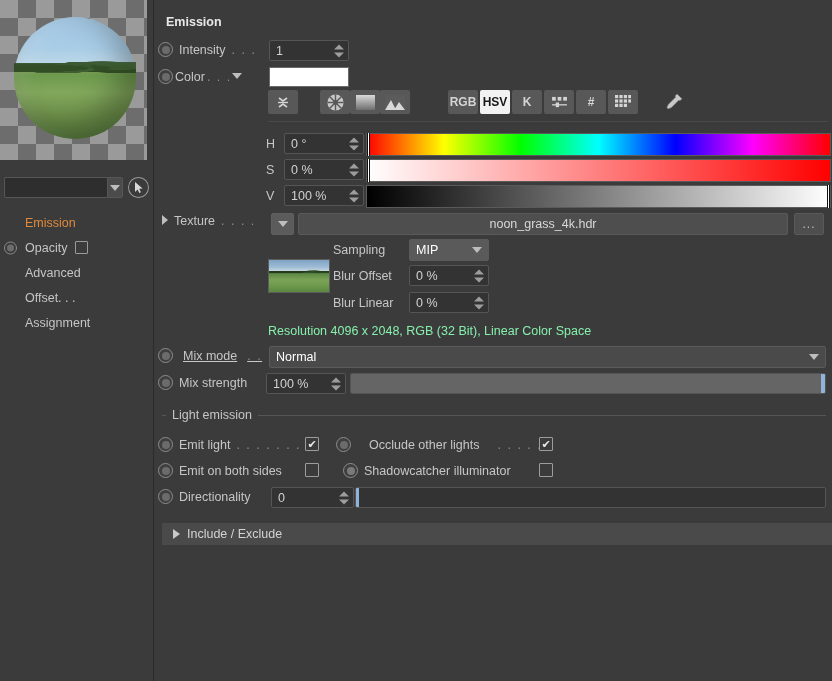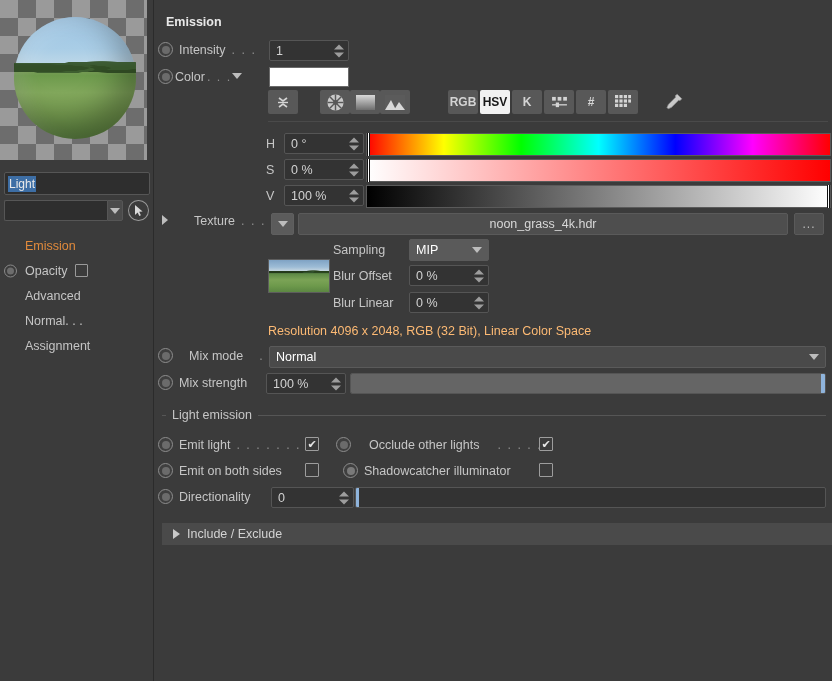--- a/index.html
+++ b/index.html
@@ -198,21 +198,21 @@
   }
   .tex-thumb .trees {
     position: absolute; left: 0; right: 0; top: 31%; height: 9%;
     background:
       radial-gradient(ellipse at 10% 60%, #243a1b 0 45%, transparent 47%),
       radial-gradient(ellipse at 30% 50%, #2b4621 0 40%, transparent 42%),
       radial-gradient(ellipse at 52% 65%, #30502a 0 35%, transparent 37%),
       radial-gradient(ellipse at 74% 48%, #264019 0 42%, transparent 44%),
       radial-gradient(ellipse at 92% 62%, #2b4621 0 40%, transparent 42%);
   }
-  .res-text { color: #fdba74; font-size: 12.5px; }
+  .res-text { color: #86efac; font-size: 12.5px; }
 
   .group-line { display: flex; align-items: center; gap: 6px; }
   .group-label { color: #c6c6c6; font-size: 12.5px; white-space: nowrap; }
   .group-rule { flex: 1; height: 1px; background: #565656; }
 
   .checkbox {
     width: 14px; height: 14px; border: 1px solid #9d9d9d;
     background: #3b3b3b; border-radius: 1px;
     display: inline-flex; align-items: center; justify-content: center;
   }
@@ -241,23 +241,20 @@
 
   <div class="left-panel">
 
     <div class="preview-thumb">
       <div class="preview-sphere">
         <div class="sphere-trees"></div>
       </div>
     </div>
 
     <div class="mat-name-wrap">
-      <div class="mat-name">
-        <span class="sel">Light</span>
-      </div>
       <div class="mat-row2">
         <div class="mat-combo"></div>
         <div class="mat-combo-arrow">
           <div class="chev"></div>
         </div>
         <div class="circle-btn">
           <svg width="13" height="13" viewBox="0 0 13 13">
             <path d="M3 1 L3 11 L5.6 8.4 L7.3 12 L8.9 11.2 L7.2 7.8 L10.6 7.6 Z" fill="#d8d8d8"></path>
           </svg>
         </div>
@@ -272,21 +269,21 @@
         <span class="nav-radio">
             <i></i>
           </span>
         <span>Opacity</span>
         <span class="nav-check"></span>
       </div>
       <div class="nav-item">
         <span>Advanced</span>
       </div>
       <div class="nav-item">
-        <span>Normal. . .</span>
+        <span>Offset. . .</span>
       </div>
       <div class="nav-item">
         <span>Assignment</span>
       </div>
     </div>
   </div>
 
   <div class="main">
 
     <div class="section-title">Emission</div>
@@ -445,21 +442,21 @@
     </div>
     <div class="abs slidertrack" style="left:212px; top:185px; width:465px;
         background:linear-gradient(to right,#000000 0%,#ffffff 100%);">
       <div class="handle" style="right:0px;"></div>
     </div>
 
     <div class="abs" style="left:8px; top:214px; display:flex; align-items:center; gap:6px;">
       <span style="display:inline-block;">
         <span class="chev right" style="display:inline-block;"></span>
       </span>
-      <span class="label" style="margin-left:20px;">Texture</span>
+      <span class="label" style="margin-left:0;">Texture</span>
       <span class="dots">. . . .</span>
     </div>
     <div class="abs" style="left:117px; top:213px; width:23px; height:22px; background:#5b5b5b; border:1px solid #5f5f5f; border-radius:2px; display:flex; align-items:center; justify-content:center;">
       <div class="chev"></div>
     </div>
     <div class="abs filefield" style="left:144px; top:213px; width:490px;">
       <span>noon_grass_4k.hdr</span>
     </div>
     <div class="abs btn-sm" style="left:640px; top:213px;">
       <span>...</span>
@@ -488,21 +485,21 @@
     <div class="abs numfield" style="left:255px; top:292px; width:80px;">
       <span>0 %</span>
       <span class="spin">
           <span class="up"></span>
           <span class="dn"></span>
         </span>
     </div>
 
     <div class="abs res-text" style="left:114px; top:324px;">Resolution 4096 x 2048, RGB (32 Bit), Linear Color Space</div>
 
-    <div class="abs" style="left:4px; top:348px; display:flex; align-items:center; gap:16px;">
+    <div class="abs" style="left:4px; top:348px; display:flex; align-items:center; gap:10px;text-decoration:underline;">
       <span class="radio">
           <i></i>
         </span>
       <span class="label">Mix mode</span>
       <span class="dots">. .</span>
     </div>
     <div class="abs combo-wide" style="left:115px; top:346px; width:557px;">
       <span>Normal</span>
       <span class="chev"></span>
     </div>

